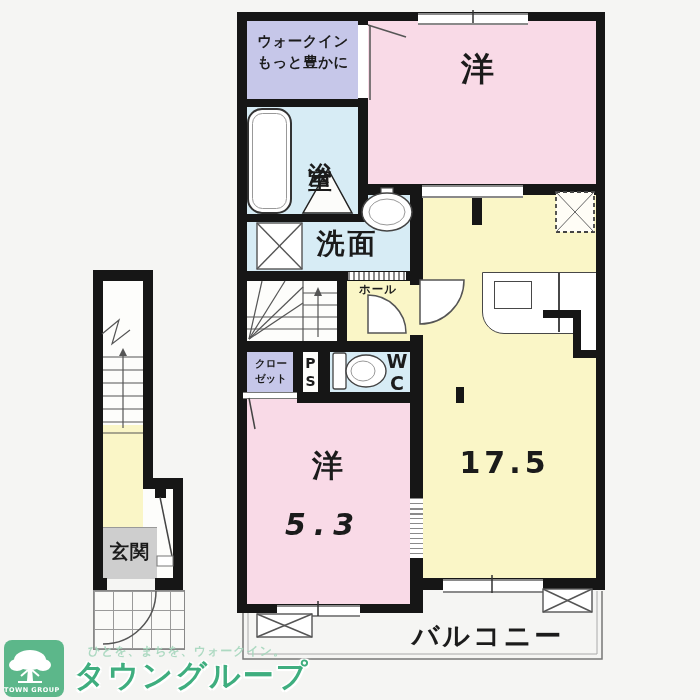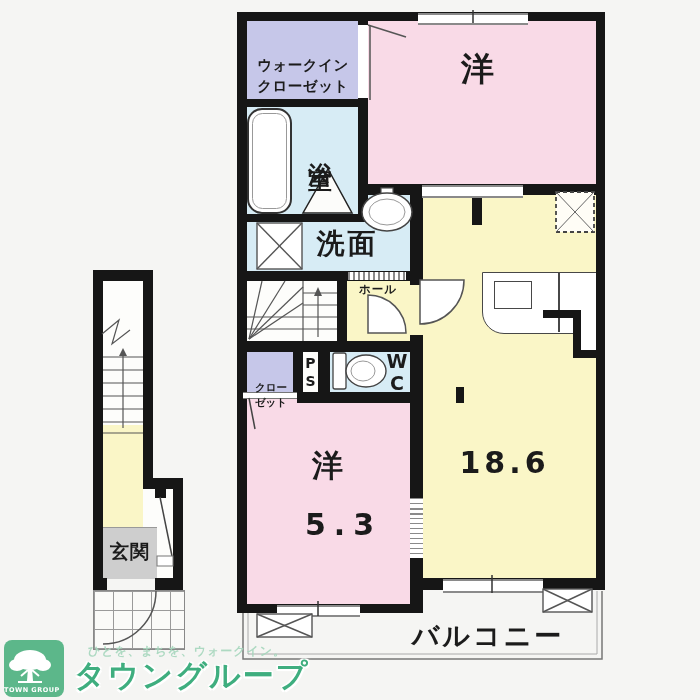--- a/index.html
+++ b/index.html
@@ -20,21 +20,21 @@
   .fill-white{background:#fdfdfb;}
   .fill-gray{background:var(--entry-gray);}
   .wall{position:absolute;background:var(--wall);z-index:20;}
   .ovl{position:absolute;z-index:25;}
   .win{position:absolute;z-index:25;background:#fff;border-top:2px solid #8a8a8a;border-bottom:2px solid #8a8a8a;}
   .hatch-h{background:#fff;background-image:repeating-linear-gradient(90deg,#8a8a8a 0 1.5px,transparent 1.5px 5px);}
   .hatch-v{background:#fff;background-image:repeating-linear-gradient(180deg,#8a8a8a 0 1.5px,transparent 1.5px 5px);}
   .slide2{background:#fff;border-top:1.5px solid #777;border-bottom:1.5px solid #777;}
   .fixture{position:absolute;z-index:15;background:#fff;border:1.5px solid #474747;}
   .lbl{position:absolute;z-index:40;font-weight:600;color:#1b1b1b;text-align:center;line-height:1;}
-  .lbl2{line-height:1.45;margin-top:24px;}
+  .lbl2{line-height:1.45;}
   .vtext{writing-mode:vertical-rl;}
   .porch{position:absolute;z-index:4;background-color:#fafaf8;border:1px solid #888;
     background-image:repeating-linear-gradient(0deg,#9a9a9a 0 1px,transparent 1px 19px),
                      repeating-linear-gradient(90deg,#9a9a9a 0 1px,transparent 1px 19px);}
   #linework{position:absolute;left:0;top:0;z-index:30;pointer-events:none;}
   .wm{position:absolute;z-index:50;font-weight:bold;}
   #brand-name{color:var(--brand-green);font-size:31px;letter-spacing:2px;
     text-shadow:-1.5px -1.5px 0 #fff,1.5px -1.5px 0 #fff,-1.5px 1.5px 0 #fff,1.5px 1.5px 0 #fff,0 0 4px #fff;}
   #brand-tagline{color:var(--tagline-green);font-size:12px;letter-spacing:1px;opacity:.9;}
   #logo-box{position:absolute;z-index:50;background:var(--logo-green);border-radius:8px;
@@ -200,41 +200,41 @@
       <line x1="318" y1="601" x2="318" y2="616"></line>
       <line x1="492" y1="575" x2="492" y2="593"></line>
     </g>
 
     <path d="M243,613 L243,659 L602,659 L602,591" fill="none" stroke="#777" stroke-width="1.5"></path>
     <path d="M248,613 L248,654 L597,654 L597,591" fill="none" stroke="#aaa" stroke-width="1"></path>
   </svg>
 
   <div class="lbl lbl2" style="left:248px;top:31px;width:110px;font-size:14.5px;letter-spacing:.5px;">
     <div>ウォークイン</div>
-    <div>クローゼット</div>
+    <div>もっと豊かに</div>
   </div>
   <div class="lbl vtext" style="left:308px;top:112px;height:70px;font-size:24px;letter-spacing:5px;">浴室</div>
   <div class="lbl" style="left:440px;top:52px;width:75px;font-size:33px;">洋</div>
   <div class="lbl" style="left:300px;top:230px;width:95px;font-size:28px;letter-spacing:3px;">洗面</div>
   <div class="lbl" style="left:346px;top:284px;width:64px;font-size:11.5px;letter-spacing:1px;">ホール</div>
   <div class="lbl lbl2" style="left:246px;top:356px;width:50px;font-size:10.5px;">
     <div>クロー</div>
     <div>ゼット</div>
   </div>
   <div class="lbl" style="left:302px;top:355px;width:17px;font-size:14px;line-height:1.25;">
     <div>P</div>
     <div>S</div>
   </div>
   <div class="lbl" style="left:386px;top:351px;width:22px;font-size:19px;line-height:1.15;">
     <div>W</div>
     <div>C</div>
   </div>
   <div class="lbl" style="left:295px;top:450px;width:65px;font-size:31px;">洋</div>
-  <div class="lbl" style="left:296px;top:510px;width:95px;font-size:30px;letter-spacing:8px;">5.3</div>
-  <div class="lbl" style="left:442px;top:448px;width:125px;font-size:30px;letter-spacing:4px;">18.6</div>
+  <div class="lbl" style="left:276px;top:510px;width:95px;font-size:30px;letter-spacing:8px;font-style:italic;">5.3</div>
+  <div class="lbl" style="left:442px;top:448px;width:125px;font-size:30px;letter-spacing:4px;">17.5</div>
   <div class="lbl" style="left:104px;top:542px;width:52px;font-size:19px;letter-spacing:1px;">玄関</div>
   <div class="lbl" style="left:408px;top:622px;width:160px;font-size:27px;letter-spacing:3px;font-weight:600;">バルコニー</div>
 
   <div id="logo-box" style="left:4px;top:640px;width:60px;height:57px;">
     <svg width="52" height="38" viewBox="0 0 52 38">
       <ellipse cx="26" cy="12" rx="16" ry="10" fill="#fff"></ellipse>
       <ellipse cx="13" cy="17" rx="8" ry="6" fill="#fff"></ellipse>
       <ellipse cx="39" cy="17" rx="8" ry="6" fill="#fff"></ellipse>
       <path d="M24,20 L23,33 L29,33 L28,20 Z" fill="#fff"></path>
       <path d="M24,22 L17,28 M28,22 L35,28" stroke="#fff" stroke-width="2" fill="none"></path>

